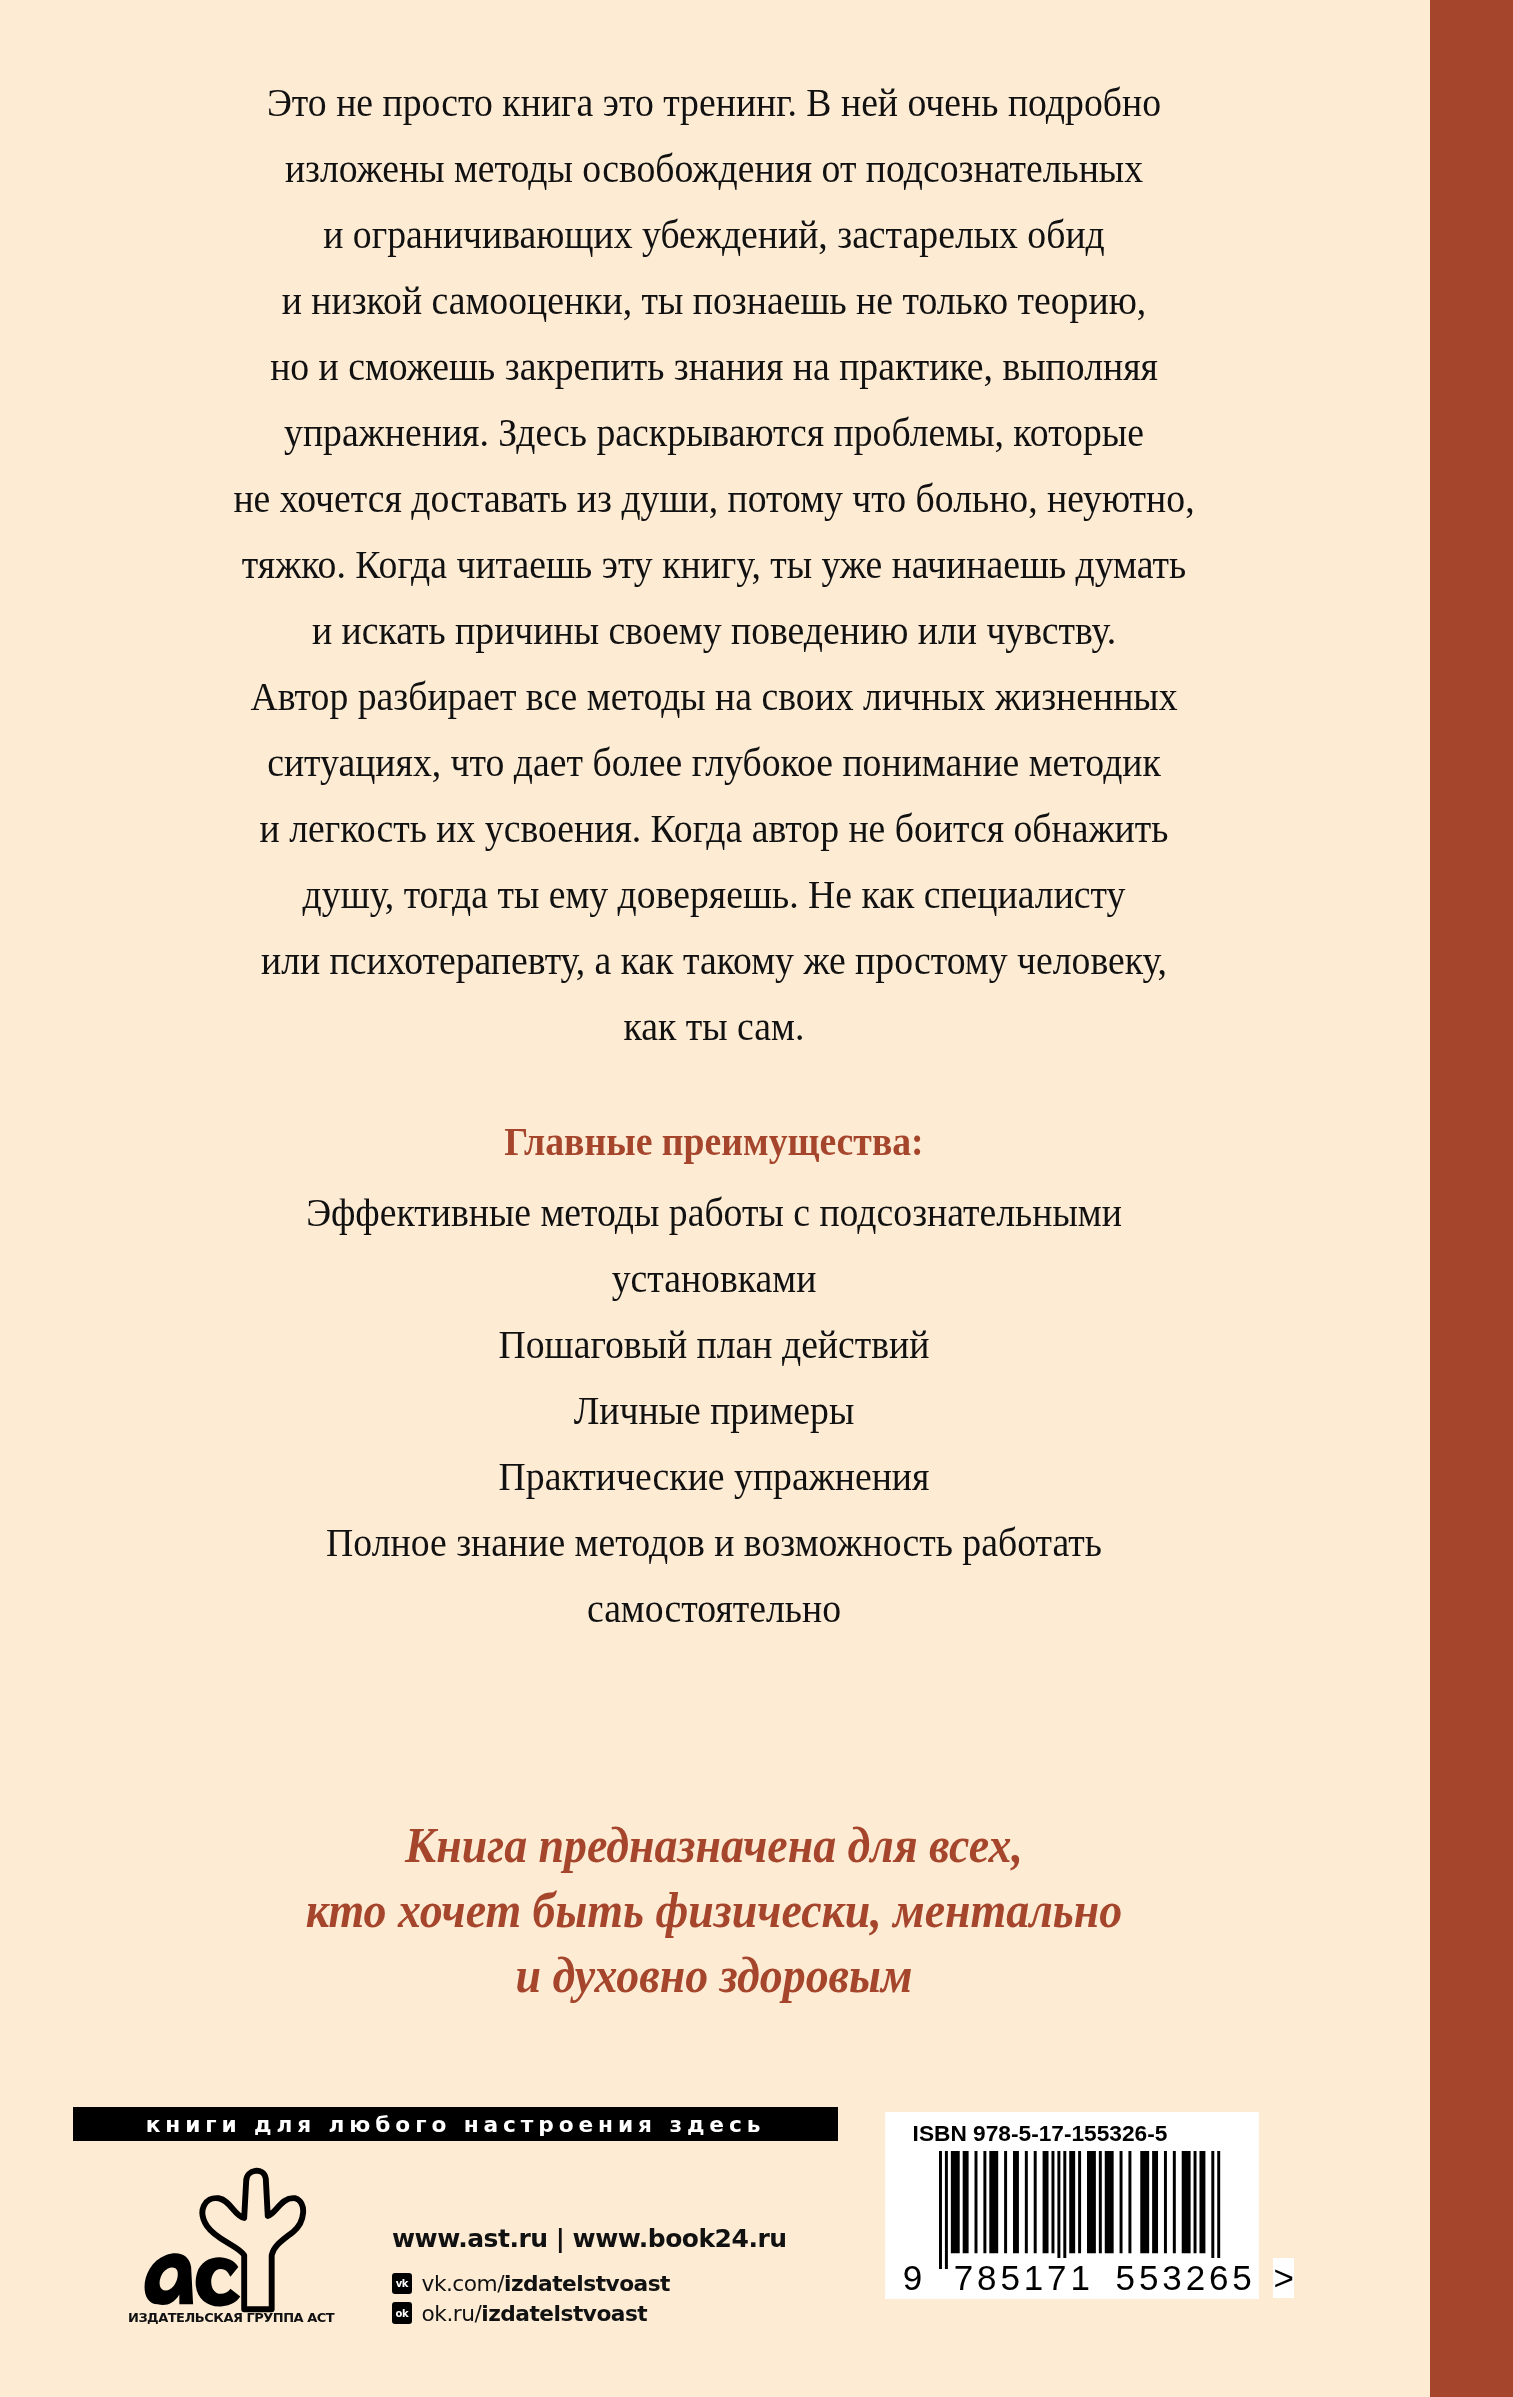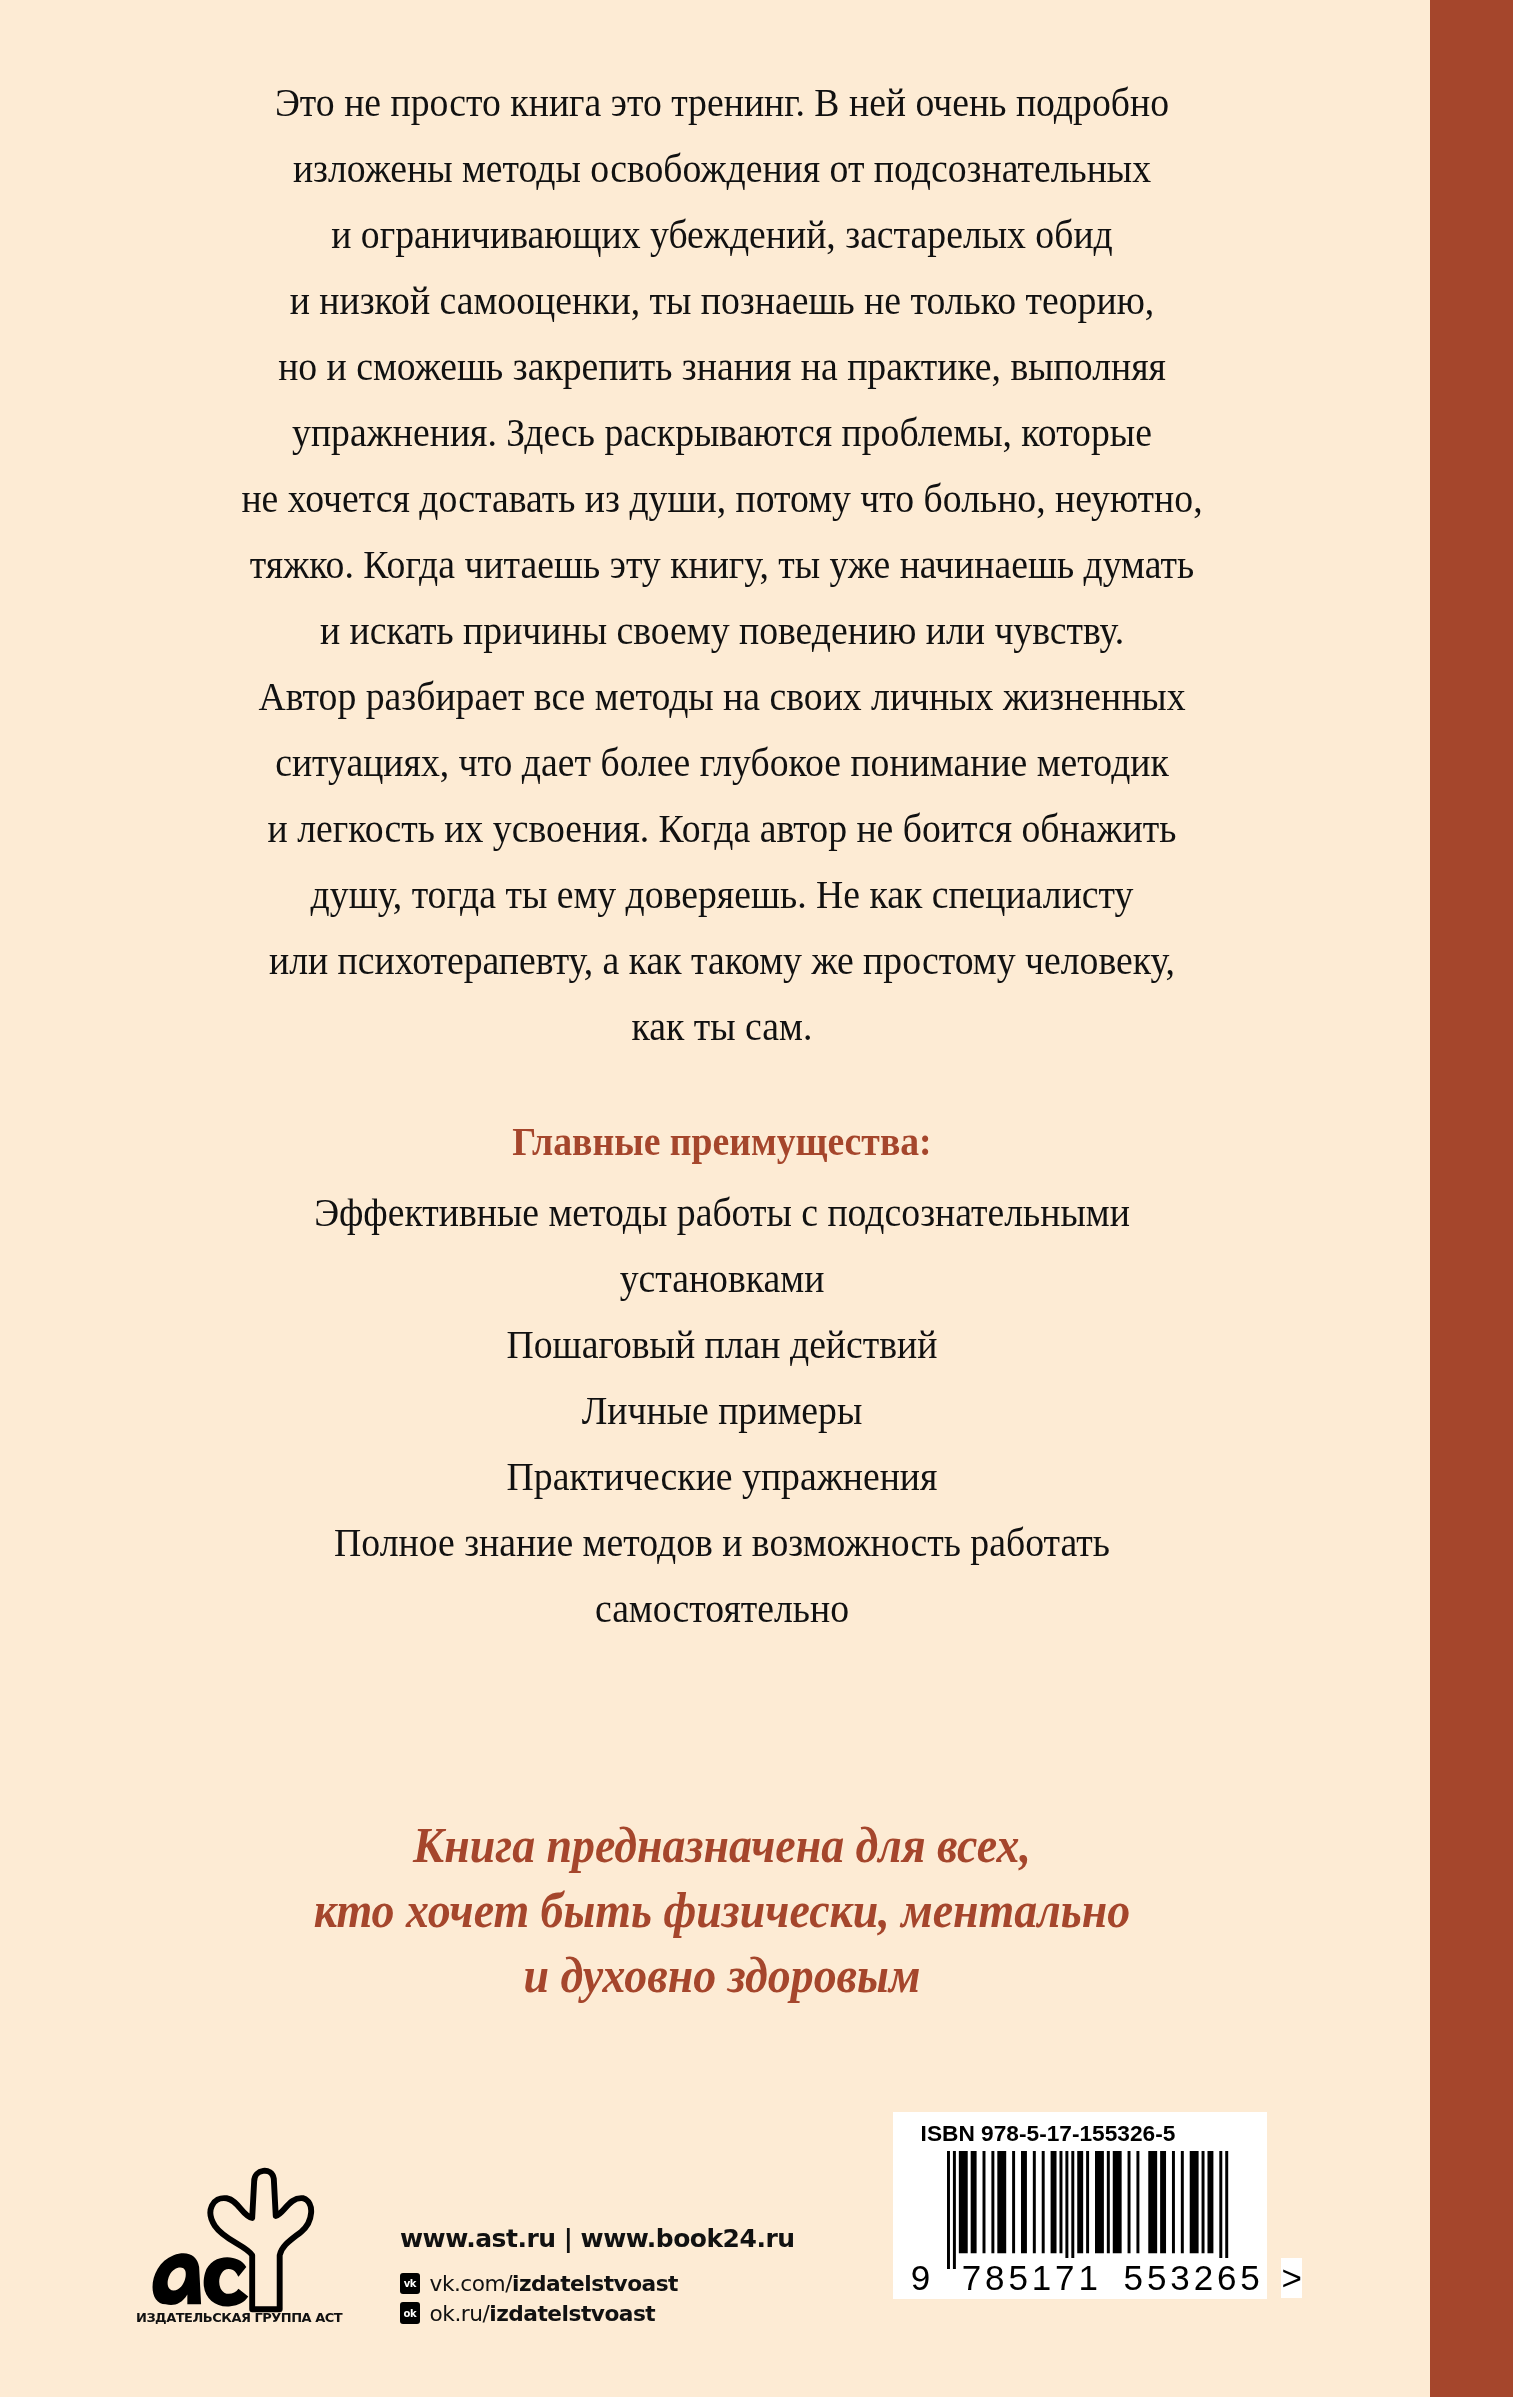--- a/index.html
+++ b/index.html
@@ -5,21 +5,21 @@
     html, body { margin: 0; padding: 0; }
     body {
       width: 1513px; height: 2398px; position: relative; overflow: hidden;
       background: #fdebd4;
     }
     .spine {
       position: absolute; left: 1430px; top: 0; width: 83px; height: 2398px;
       background: #a5462c;
     }
     .content {
-      position: absolute; left: 8px; top: 0; width: 1430px; height: 2398px;
+      position: absolute; left: 0; top: 0; width: 1430px; height: 2398px;
     }
     .serif {
       font-family: "Liberation Serif", "DejaVu Serif", serif;
       color: #111;
     }
     .para {
       position: absolute; left: 59px; width: 1310px; top: 69px;
       text-align: center; font-size: 41px; line-height: 66px;
       transform: scaleX(0.92); transform-origin: center top;
     }
@@ -130,20 +130,21 @@
     <span class="line">Полное знание методов и возможность работать</span>
     <span class="line">самостоятельно</span>
   </div>
 
   <div class="tagline serif">
     <span class="line">Книга предназначена для всех,</span>
     <span class="line">кто хочет быть физически, ментально</span>
     <span class="line">и духовно здоровым</span>
   </div>
 
+  <div class="banner">книги для любого настроения здесь</div>
 
   <svg class="logo" viewBox="0 0 200 170" xmlns="http://www.w3.org/2000/svg">
 
     <path d="M118 155 L118 100 C112 90 90 85 80 70 C70 55 78 40 92 42 C104 44 108 60 118 62 L120 25 C120 12 138 10 140 22 L142 60 C150 58 156 40 170 42 C182 46 180 66 168 76 C158 84 148 90 146 100 L146 155 Z" fill="none" stroke="#000" stroke-width="6" stroke-linejoin="round"></path>
 
     <path d="M30 150 C10 150 12 110 38 100 C52 95 62 100 64 112 L66 150 L52 150 L52 140 C46 150 38 152 30 150 Z M38 136 C46 136 52 124 50 116 C48 110 38 112 34 120 C30 128 32 136 38 136 Z" fill="#000"></path>
 
     <path d="M112 112 C104 98 76 98 70 118 C64 140 78 154 96 152 C104 151 110 148 114 142 L104 134 C100 140 90 142 86 134 C82 126 86 114 94 114 C100 114 102 118 104 122 Z" fill="#000"></path>
   </svg>
 

